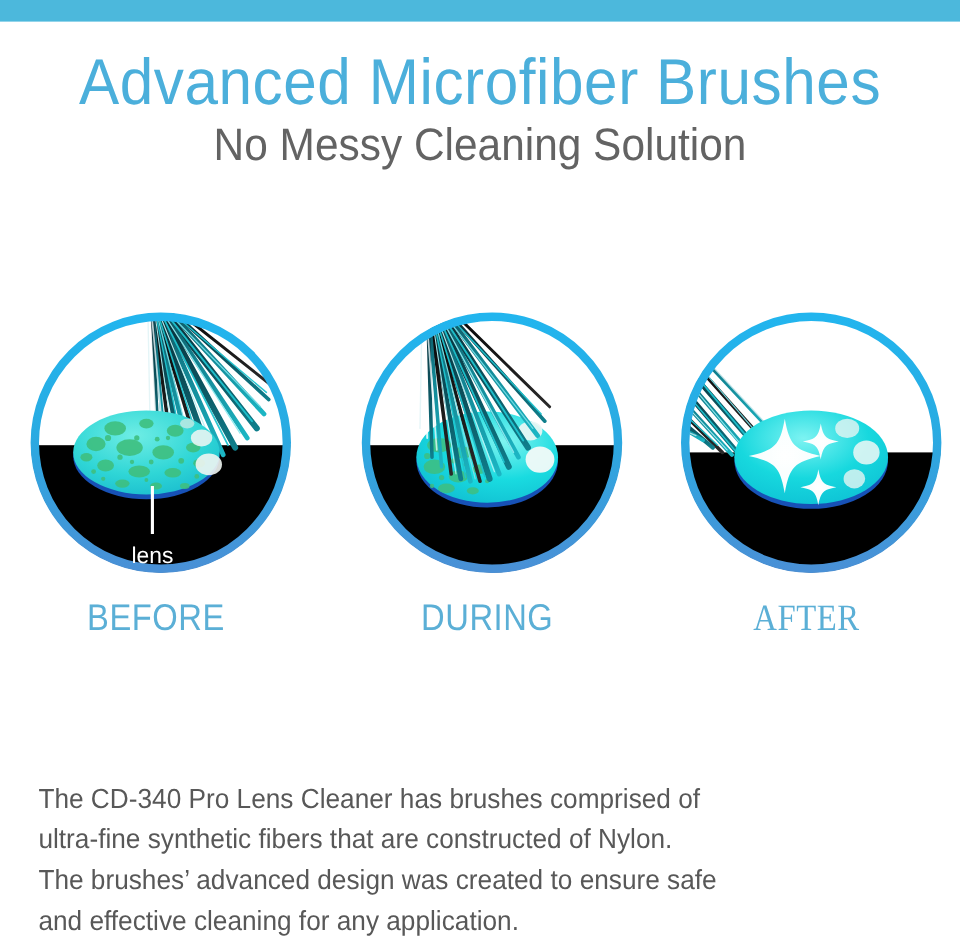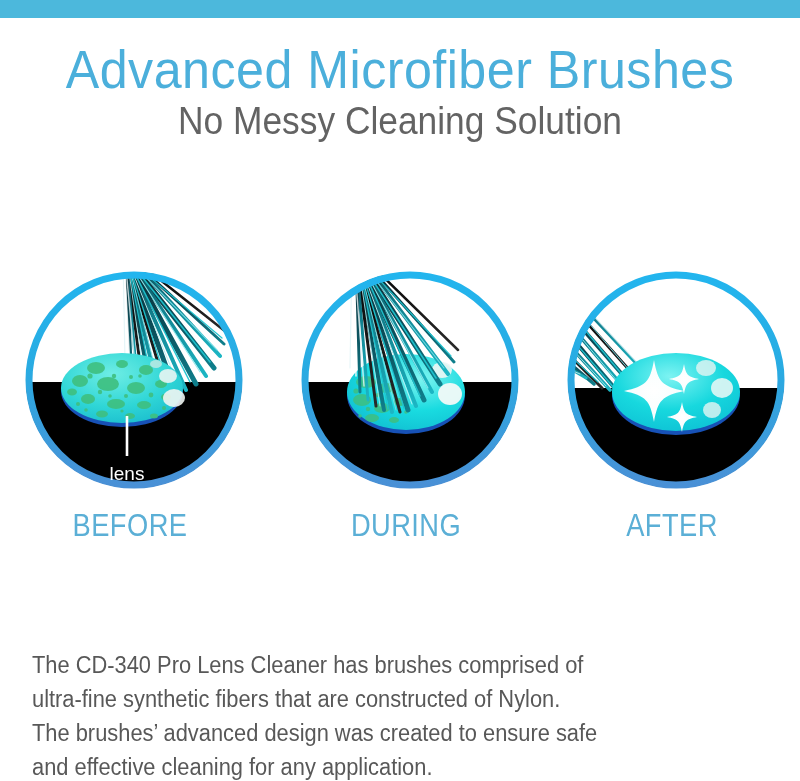--- a/index.html
+++ b/index.html
@@ -48,32 +48,32 @@
     color: #636363;
     font-size: 38px;
     font-weight: 400;
     transform: scaleX(0.93);
     white-space: nowrap;
   }
 
   
   .panels {
     position: absolute;
-    left: 0; top: 264px;
+    left: 0; top: 253px;
     width: 800px; height: 290px;
   }
   .panel {
     position: absolute;
     top: 0;
     width: 248px;
     height: 290px;
   }
   .panel-1 { left: 6px; }
   .panel-2 { left: 282px; }
-  .panel-3 { left: 548px; }
+  .panel-3 { left: 548px; font-family: Liberation Serif, serif; }
 
   .circle-wrap {
     position: absolute;
     left: 12px; top: 0;
     width: 232px; height: 232px;
   }
   .panel-svg {
     position: absolute;
     left: 0; top: 0;
     width: 232px; height: 232px;

